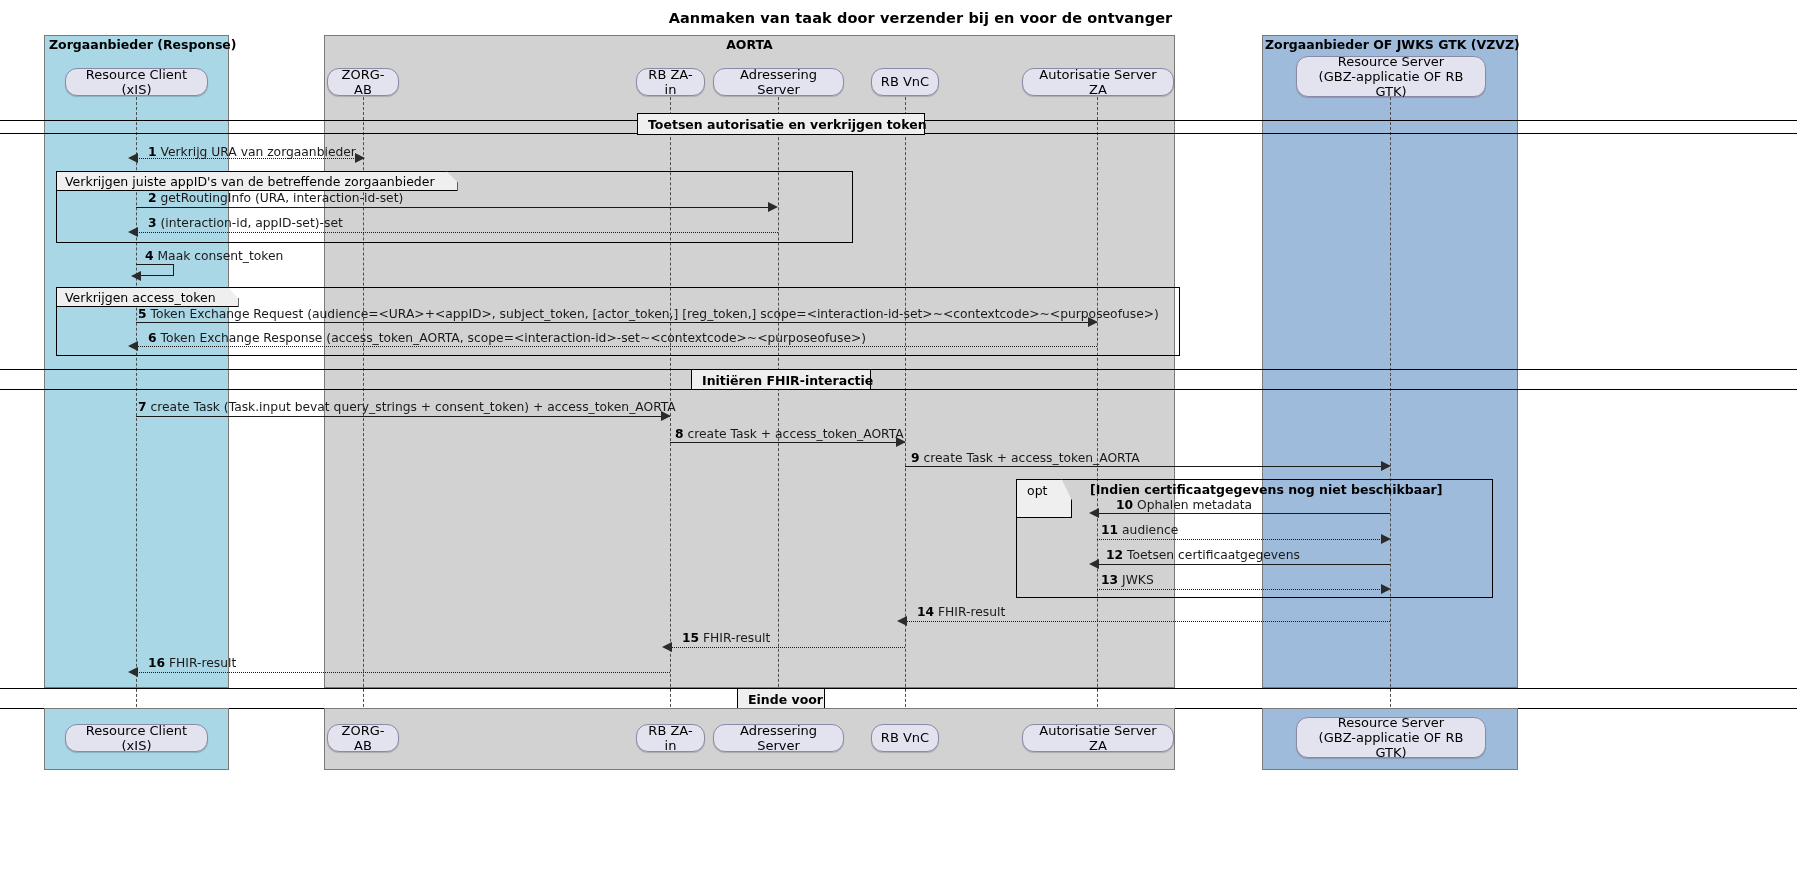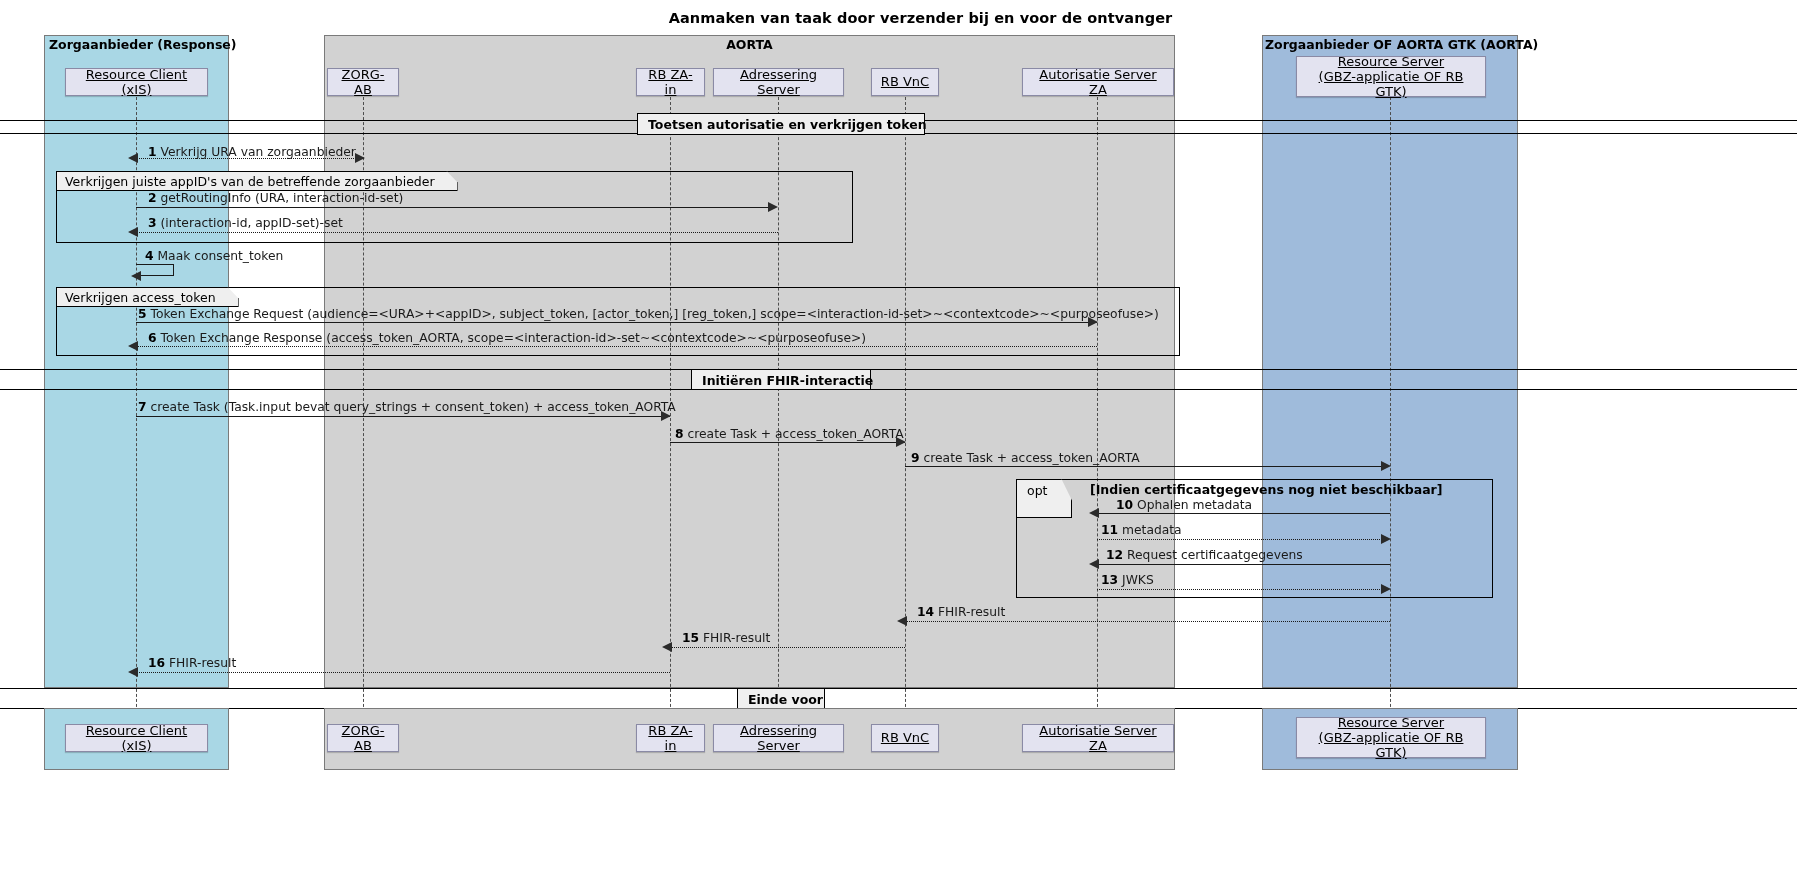--- a/index.html
+++ b/index.html
@@ -14,25 +14,24 @@
 
   
   .groupbox{position:absolute;border:1px solid #7a7a7a;box-sizing:border-box;}
 
   
   .lifeline{position:absolute;width:0;border-left:1px dashed #4d4d4d;}
 
   
   .participant{
     position:absolute;box-sizing:border-box;
-    background:#e3e3f0;border:1px solid #8a8aa5;border-radius:0;
+    background:#e3e3f0;border:1px solid #8a8aa5;border-radius:12px;
     display:flex;align-items:center;justify-content:center;text-align:center;
     font-size:13px;color:#000;line-height:1.18;padding:2px 7px;
     box-shadow:0 1px 1px rgba(0,0,0,.18);
-    text-decoration:underline;
   }
 
   
   .divider-line{position:absolute;left:0;width:1797px;height:0;border-top:1.6px solid #000;}
   .divider-label{
     position:absolute;background:#efefef;border:1.4px solid #000;
     font-size:12.5px;font-weight:bold;color:#000;padding:2px 10px 3px 10px;
     white-space:nowrap;box-sizing:border-box;text-align:center;
   }
 
@@ -73,21 +72,21 @@
 
   <div class="groupbox" style="left:44px;top:35px;width:185px;height:653px;background:#a9d7e5;">
   </div>
   <div class="groupbox" style="left:324px;top:35px;width:851px;height:653px;background:#d2d2d2;">
   </div>
   <div class="groupbox" style="left:1262px;top:35px;width:256px;height:653px;background:#9fbbdb;">
   </div>
 
   <div class="gtitle" style="position:absolute;left:49px;top:37px;font-size:12.5px;font-weight:bold;">Zorgaanbieder (Response)</div>
   <div class="gtitle" style="position:absolute;left:324px;top:37px;width:851px;text-align:center;font-size:12.5px;font-weight:bold;">AORTA</div>
-  <div class="gtitle" style="position:absolute;left:1265px;top:37px;font-size:12.5px;font-weight:bold;">Zorgaanbieder OF AORTA GTK (AORTA)</div>
+  <div class="gtitle" style="position:absolute;left:1265px;top:37px;font-size:12.5px;font-weight:bold;">Zorgaanbieder OF JWKS GTK (VZVZ)</div>
 
   <div class="lifeline" style="left:136px;top:97px;height:625px;"></div>
   <div class="lifeline" style="left:363px;top:97px;height:625px;"></div>
   <div class="lifeline" style="left:670px;top:97px;height:625px;"></div>
   <div class="lifeline" style="left:778px;top:97px;height:625px;"></div>
   <div class="lifeline" style="left:905px;top:97px;height:625px;"></div>
   <div class="lifeline" style="left:1097px;top:97px;height:625px;"></div>
   <div class="lifeline" style="left:1390px;top:97px;height:625px;"></div>
 
   <div class="participant" style="left:65px;top:68px;width:143px;height:28px;">
@@ -209,28 +208,28 @@
 
   <div class="msg-label" style="left:1116px;top:499px;">
     <b>10</b>
     <span>Ophalen metadata</span>
   </div>
   <div class="msg-line msg-solid" style="left:1097px;top:513px;width:293px;"></div>
   <div class="arrow arrow-l" style="left:1089px;top:508px;"></div>
 
   <div class="msg-label" style="left:1101px;top:524px;">
     <b>11</b>
-    <span>metadata</span>
+    <span>audience</span>
   </div>
   <div class="msg-line msg-dotted" style="left:1097px;top:539px;width:285px;"></div>
   <div class="arrow arrow-r" style="left:1381px;top:534px;"></div>
 
   <div class="msg-label" style="left:1106px;top:549px;">
     <b>12</b>
-    <span>Request certificaatgegevens</span>
+    <span>Toetsen certificaatgegevens</span>
   </div>
   <div class="msg-line msg-solid" style="left:1097px;top:564px;width:293px;"></div>
   <div class="arrow arrow-l" style="left:1089px;top:559px;"></div>
 
   <div class="msg-label" style="left:1101px;top:574px;">
     <b>13</b>
     <span>JWKS</span>
   </div>
   <div class="msg-line msg-dotted" style="left:1097px;top:589px;width:285px;"></div>
   <div class="arrow arrow-r" style="left:1381px;top:584px;"></div>

